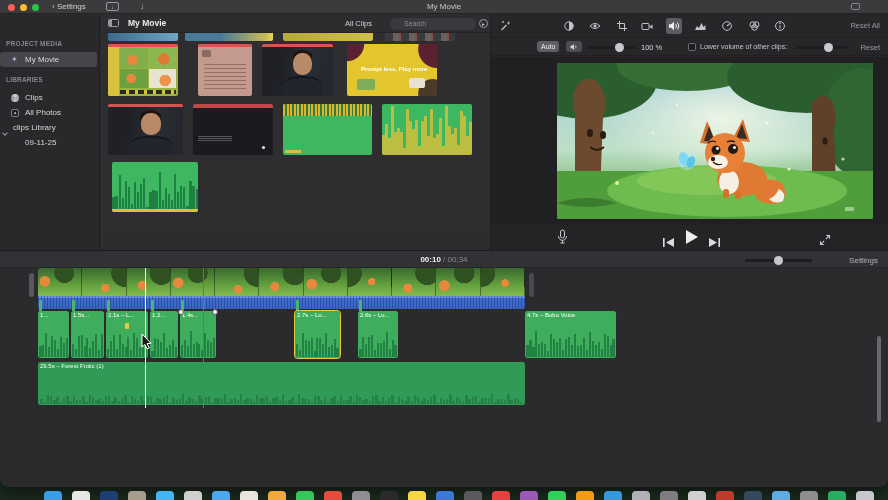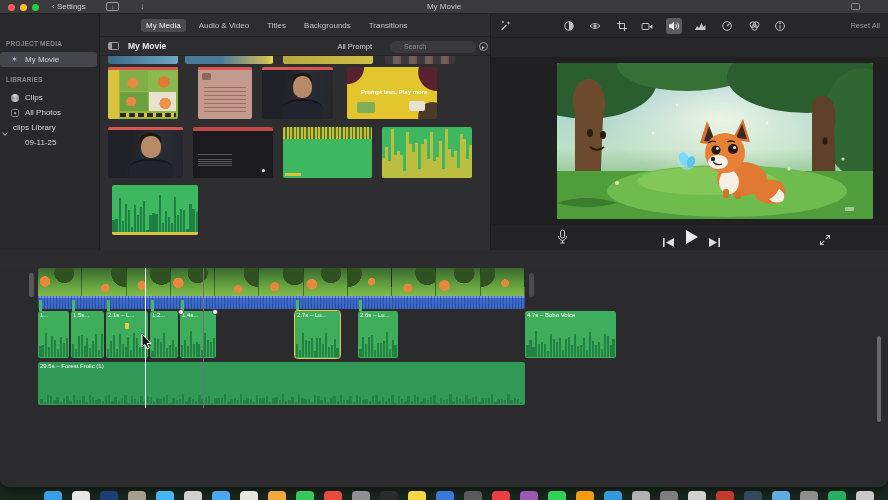--- a/index.html
+++ b/index.html
@@ -141,31 +141,24 @@
       <div class="sb-row" style="top:106px">
         <span class="sb-ic" style="left:3px;top:5px"><i class="chev"></i></span>
         <span style="margin-left:13px">clips Library</span>
       </div>
       <div class="sb-row" style="top:121px">
         <span style="margin-left:25px">09-11-25</span>
       </div>
     </div>
 
     <div class="media">
-      <div class="tabbar">
-        <span class="tab active">My Media</span>
-        <span class="tab">Audio &amp; Video</span>
-        <span class="tab">Titles</span>
-        <span class="tab">Backgrounds</span>
-        <span class="tab">Transitions</span>
-      </div>
       <div class="mhead">
         <span class="tgl"></span>
         <span class="mtitle">My Movie</span>
-        <span class="allclips">All Prompt</span>
+        <span class="allclips">All Clips</span>
         <span class="ac-ch"><i class="chev"></i></span>
         <svg class="sic" width="8" height="8">
             <circle cx="3.3" cy="3.3" r="2.4" fill="none" stroke="#9a9a9e" stroke-width="1"></circle>
             <line x1="5.2" y1="5.2" x2="7.4" y2="7.4" stroke="#9a9a9e" stroke-width="1"></line>
           </svg>
         <input class="search" placeholder="Search" style="">
         <span class="oarr">▸</span>
       </div>
 
       <div class="thumbs">
@@ -347,20 +340,39 @@
         <span class="aic" style="left:281px">
           <svg width="12" height="12">
               <circle cx="6" cy="6" r="4.4" fill="none" stroke="#c4c4c8"></circle>
               <line x1="6" y1="5.2" x2="6" y2="8.6" stroke="#c4c4c8" stroke-width="1.1"></line>
               <circle cx="6" cy="3.4" r=".8" fill="#c4c4c8"></circle>
             </svg>
         </span>
         <span class="resetall">Reset All</span>
       </div>
 
+      <div class="volrow">
+        <span class="pill" style="left:46px">Auto</span>
+        <span class="spill" style="left:75px">
+          <svg width="9" height="8">
+              <path d="M.5 2.8 h1.6 L4 1 v6 L2.1 5.2 H.5 z" fill="#d8d8dc"></path>
+              <path d="M5.4 2.6 a2 2 0 0 1 0 2.8" fill="none" stroke="#d8d8dc" stroke-width=".8"></path>
+            </svg>
+        </span>
+        <span class="slider" style="left:96px;width:48px">
+            <span class="knob" style="left:28px"></span>
+          </span>
+        <span class="pct" style="left:150px">100 %</span>
+        <span class="cbx" style="left:197px"></span>
+        <span class="lvlabel" style="left:209px">Lower volume of other clips:</span>
+        <span class="slider" style="left:306px;width:50px">
+            <span class="knob" style="left:27px"></span>
+          </span>
+        <span class="resettxt">Reset</span>
+      </div>
 
       <div class="preview">
         <div class="pimg">
           <svg width="316" height="156" viewBox="0 0 316 156">
             <defs>
               <linearGradient id="sky" x1="0" y1="0" x2="0" y2="1">
                 <stop offset="0" stop-color="#9cc8d8"></stop>
                   <stop offset=".55" stop-color="#bfe0c8"></stop>
                   <stop offset="1" stop-color="#58a046"></stop>
               </linearGradient>
@@ -446,20 +458,27 @@
             </svg>
         </span>
         <span class="tbtn" style="left:328px;top:7px">
           <svg width="12" height="12">
               <path d="M7.2 1.5 H10.5 V4.8 M10.5 1.5 L6.8 5.2 M4.8 10.5 H1.5 V7.2 M1.5 10.5 L5.2 6.8" stroke="#c8c8cc" fill="none" stroke-width="1.1"></path>
             </svg>
         </span>
       </div>
     </div>
 
+    <div class="tlhead">
+      <div class="tc"><span>00:10</span><span class="dim"> / </span><span class="dim">00:34</span></div>
+      <span class="slider zslider">
+          <span class="knob" style="left:29px"></span>
+        </span>
+      <span class="settings">Settings</span>
+    </div>
 
     <div class="timeline">
       <span class="handlebar" style="left:29px"></span>
       <div class="filmstrip">
           <i class="frame" style="background: radial-gradient(circle at 16% 48%, rgb(232, 136, 60) 0px, rgb(232, 136, 60) 13%, rgba(0, 0, 0, 0) 14%), radial-gradient(circle at 61% 18%, rgba(46, 78, 32, 0.95) 0px, rgba(46, 78, 32, 0.95) 28%, rgba(0, 0, 0, 0) 29%), linear-gradient(rgb(57, 104, 47), rgb(95, 156, 60) 55%, rgb(130, 187, 78));"></i>
           <i class="frame" style="background: radial-gradient(circle at 53% 71%, rgb(232, 136, 60) 0px, rgb(232, 136, 60) 13%, rgba(0, 0, 0, 0) 14%), radial-gradient(circle at 98% 18%, rgba(46, 78, 32, 0.95) 0px, rgba(46, 78, 32, 0.95) 28%, rgba(0, 0, 0, 0) 29%), linear-gradient(rgb(57, 104, 47), rgb(95, 156, 60) 55%, rgb(130, 187, 78));"></i>
           <i class="frame" style="background: radial-gradient(circle at 35% 62%, rgb(232, 136, 60) 0px, rgb(232, 136, 60) 13%, rgba(0, 0, 0, 0) 14%), radial-gradient(circle at 80% 18%, rgba(46, 78, 32, 0.95) 0px, rgba(46, 78, 32, 0.95) 28%, rgba(0, 0, 0, 0) 29%), linear-gradient(rgb(57, 104, 47), rgb(95, 156, 60) 55%, rgb(130, 187, 78));"></i>
           <i class="frame" style="background: radial-gradient(circle at 17% 53%, rgb(232, 136, 60) 0px, rgb(232, 136, 60) 13%, rgba(0, 0, 0, 0) 14%), radial-gradient(circle at 62% 18%, rgba(46, 78, 32, 0.95) 0px, rgba(46, 78, 32, 0.95) 28%, rgba(0, 0, 0, 0) 29%), linear-gradient(rgb(57, 104, 47), rgb(95, 156, 60) 55%, rgb(130, 187, 78));"></i>
           <i class="frame" style="background: radial-gradient(circle at 54% 76%, rgb(232, 136, 60) 0px, rgb(232, 136, 60) 13%, rgba(0, 0, 0, 0) 14%), radial-gradient(circle at 99% 18%, rgba(46, 78, 32, 0.95) 0px, rgba(46, 78, 32, 0.95) 28%, rgba(0, 0, 0, 0) 29%), linear-gradient(rgb(57, 104, 47), rgb(95, 156, 60) 55%, rgb(130, 187, 78));"></i>
           <i class="frame" style="background: radial-gradient(circle at 36% 67%, rgb(232, 136, 60) 0px, rgb(232, 136, 60) 13%, rgba(0, 0, 0, 0) 14%), radial-gradient(circle at 81% 18%, rgba(46, 78, 32, 0.95) 0px, rgba(46, 78, 32, 0.95) 28%, rgba(0, 0, 0, 0) 29%), linear-gradient(rgb(57, 104, 47), rgb(95, 156, 60) 55%, rgb(130, 187, 78));"></i>

